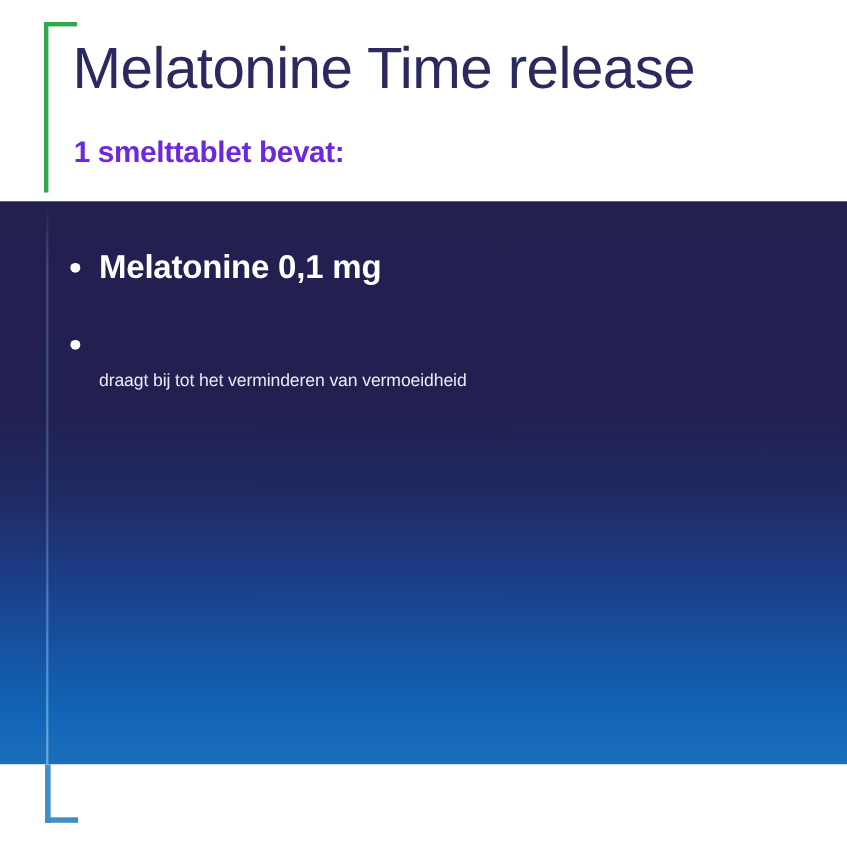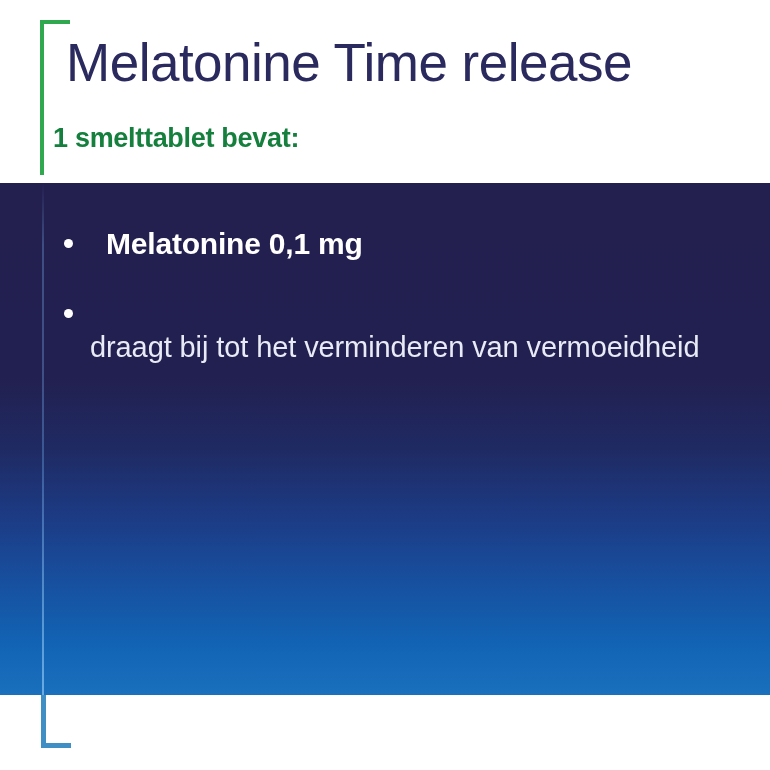--- a/index.html
+++ b/index.html
@@ -54,27 +54,27 @@
     font-size: 53px;
     line-height: 60px;
     font-weight: 400;
     letter-spacing: -0.5px;
     color: #2a2a5f;
     white-space: nowrap;
   }
 
   .product-subtitle {
     position: absolute;
-    left: 53px;
+    left: 67px;
     top: 122px;
     font-size: 27px;
     line-height: 32px;
     font-weight: 700;
     letter-spacing: -0.3px;
-    color: #15803d;
+    color: #6d28d9;
     white-space: nowrap;
   }
 
   
   .blue-panel {
     position: absolute;
     left: 0;
     top: 183px;
     width: 770px;
     height: 512px;
@@ -109,21 +109,21 @@
     left: 64px;
     top: 222px;
     width: 640px;
   }
 
   .ing-row {
     position: relative;
     display: flex;
     align-items: flex-start;
   }
-  .ing-row.first { margin-bottom: 26px; gap: 16px; }
+  .ing-row.first { margin-bottom: 26px; }
 
   .bullet-dot {
     flex: 0 0 auto;
     width: 9px;
     height: 9px;
     border-radius: 50%;
     background: #ffffff;
     margin-top: 17px;
     margin-right: 17px;
   }
@@ -134,21 +134,21 @@
     font-weight: 700;
     letter-spacing: -0.2px;
     color: #ffffff;
     white-space: nowrap;
   }
 
   .ing-note {
     position: absolute;
     left: 90px;
     top: 332px;
-    font-size: 29px;
+    font-size: 16px;
     line-height: 30px;
     font-weight: 400;
     letter-spacing: -0.1px;
     color: #e8eaf5;
     white-space: nowrap;
   }
 
   
   .footer-zone {
     position: absolute;

